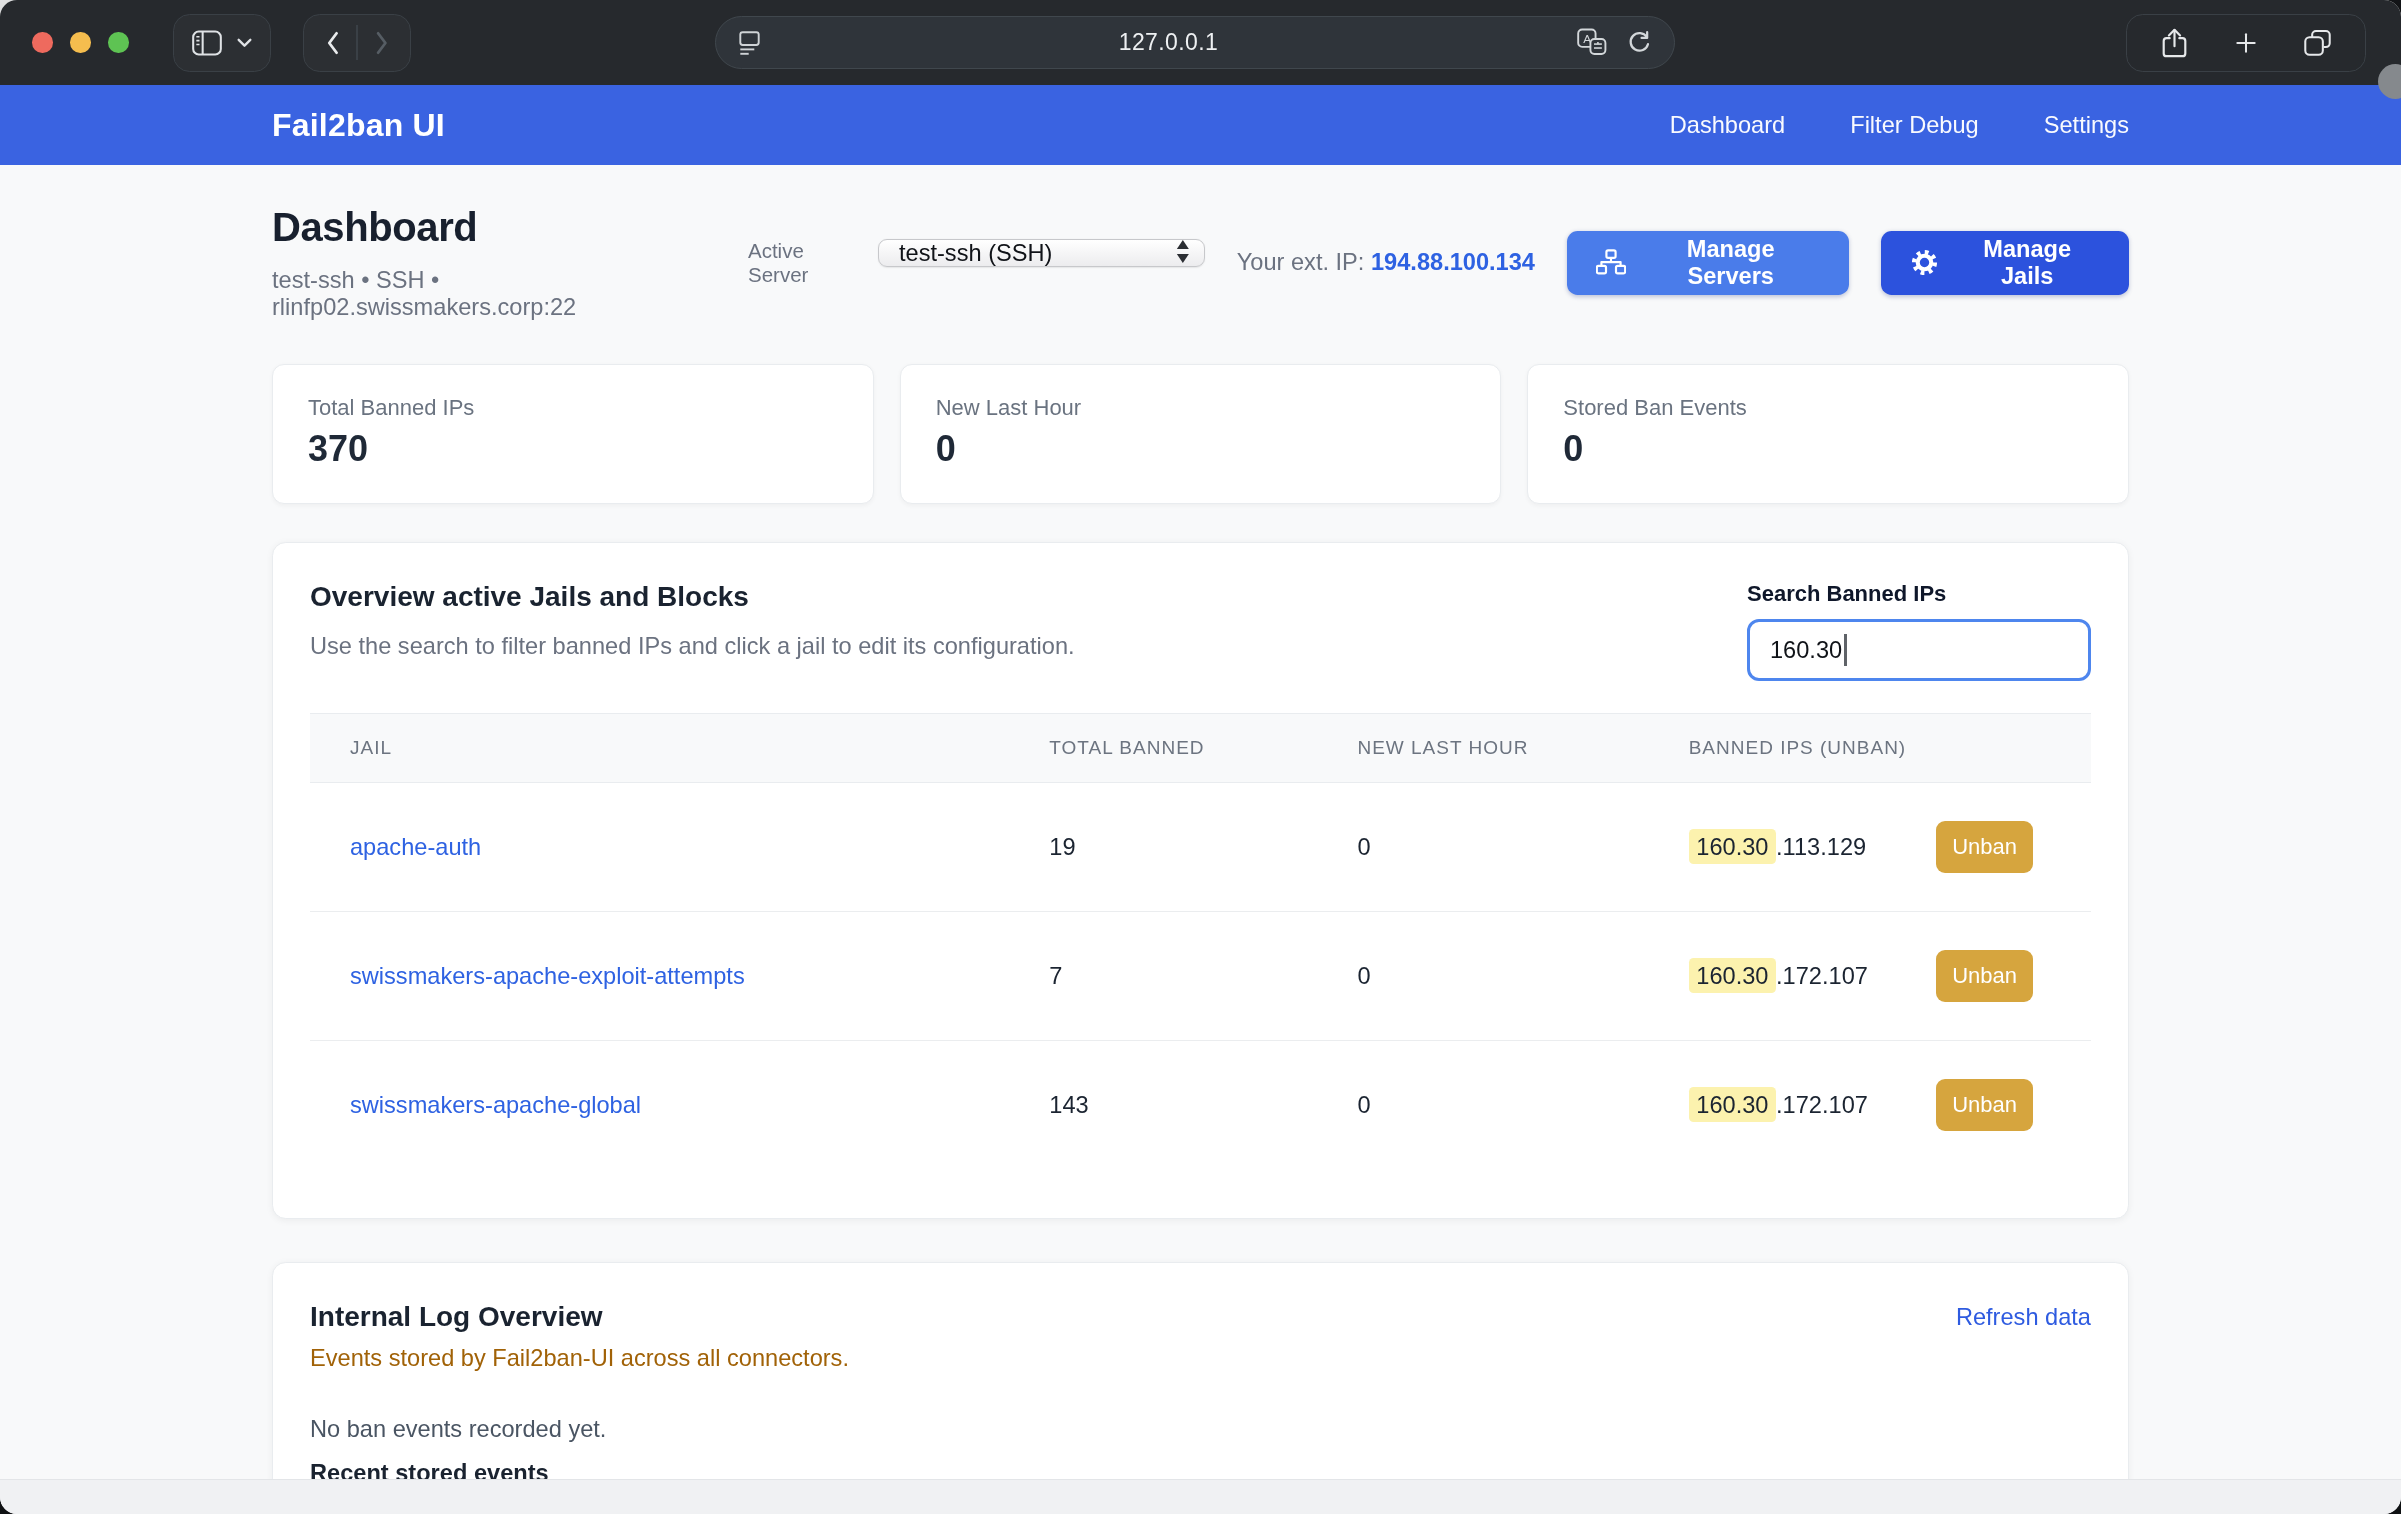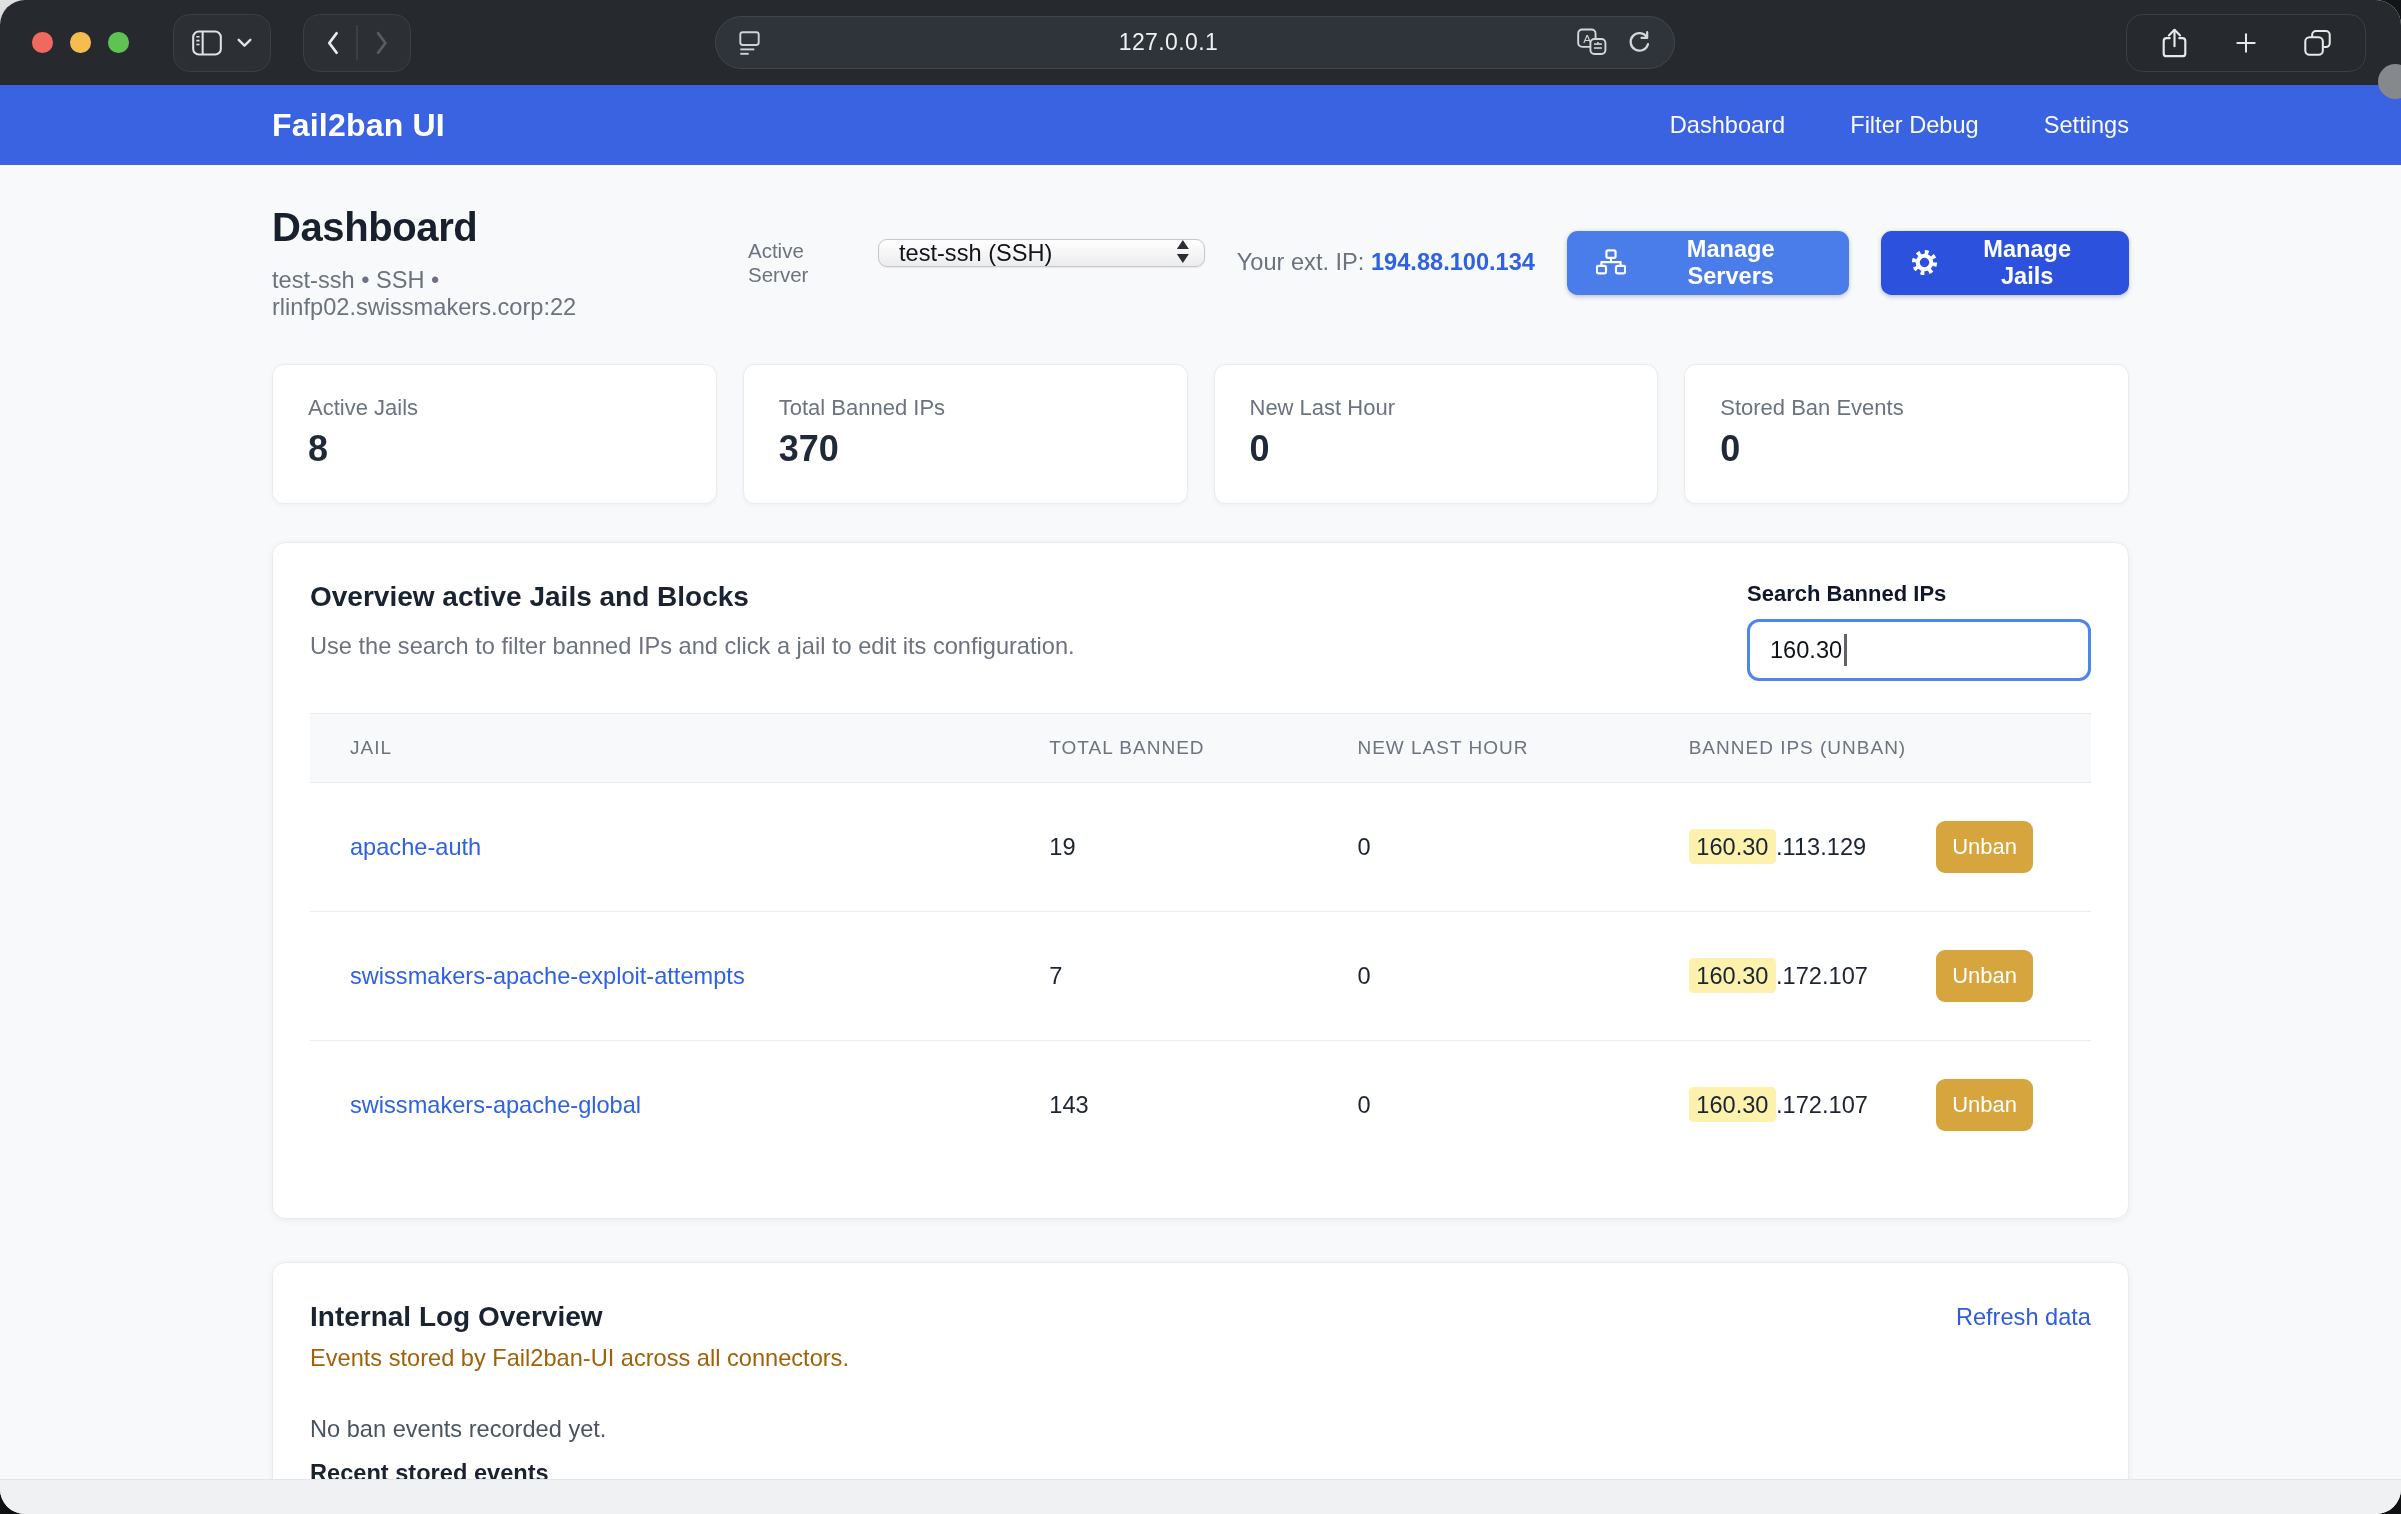--- a/index.html
+++ b/index.html
@@ -8,21 +8,21 @@
     font-family: "Liberation Sans", sans-serif;
     background:#141619;
     position:relative;
     overflow:hidden;
   }
   
   .desktop-circle{position:absolute;left:-26px;top:-47px;width:84px;height:84px;border-radius:50%;background:#f2f3f4;z-index:0;}
   .edge-dot{position:absolute;right:-12px;top:64px;width:35px;height:35px;border-radius:50%;background:#85898d;z-index:3;}
 
   .window{
-    position:absolute;inset:0;border-radius:25px;overflow:hidden;
+    position:absolute;inset:0;border-radius:17px;overflow:hidden;
     display:flex;flex-direction:column;z-index:1;
     box-shadow:0 30px 91px rgba(0,0,0,.55);
     background:#f8f9fa;
   }
 
   
   .titlebar{height:85px;flex:0 0 auto;background:#26292d;position:relative;display:flex;align-items:center;}
   .traffic{display:flex;gap:17.5px;margin-left:32px;}
   .light{width:20.5px;height:20.5px;border-radius:50%;}
   .light.red{background:#ee6a5e;} .light.yellow{background:#f5bd4e;} .light.green{background:#5ec353;}
@@ -273,24 +273,20 @@
                 <circle cx="12" cy="12" r="8.6" stroke="#fff" stroke-width="3.6" stroke-dasharray="3.1 3.65"></circle>
               </svg>
             </span>
             <span>Manage Jails</span>
           </button>
         </div>
       </div>
 
       <div class="stats-row">
         <div class="stat-card">
-          <div class="stat-label">Active Jails</div>
-          <div class="stat-value">8</div>
-        </div>
-        <div class="stat-card">
           <div class="stat-label">Total Banned IPs</div>
           <div class="stat-value">370</div>
         </div>
         <div class="stat-card">
           <div class="stat-label">New Last Hour</div>
           <div class="stat-value">0</div>
         </div>
         <div class="stat-card">
           <div class="stat-label">Stored Ban Events</div>
           <div class="stat-value">0</div>

